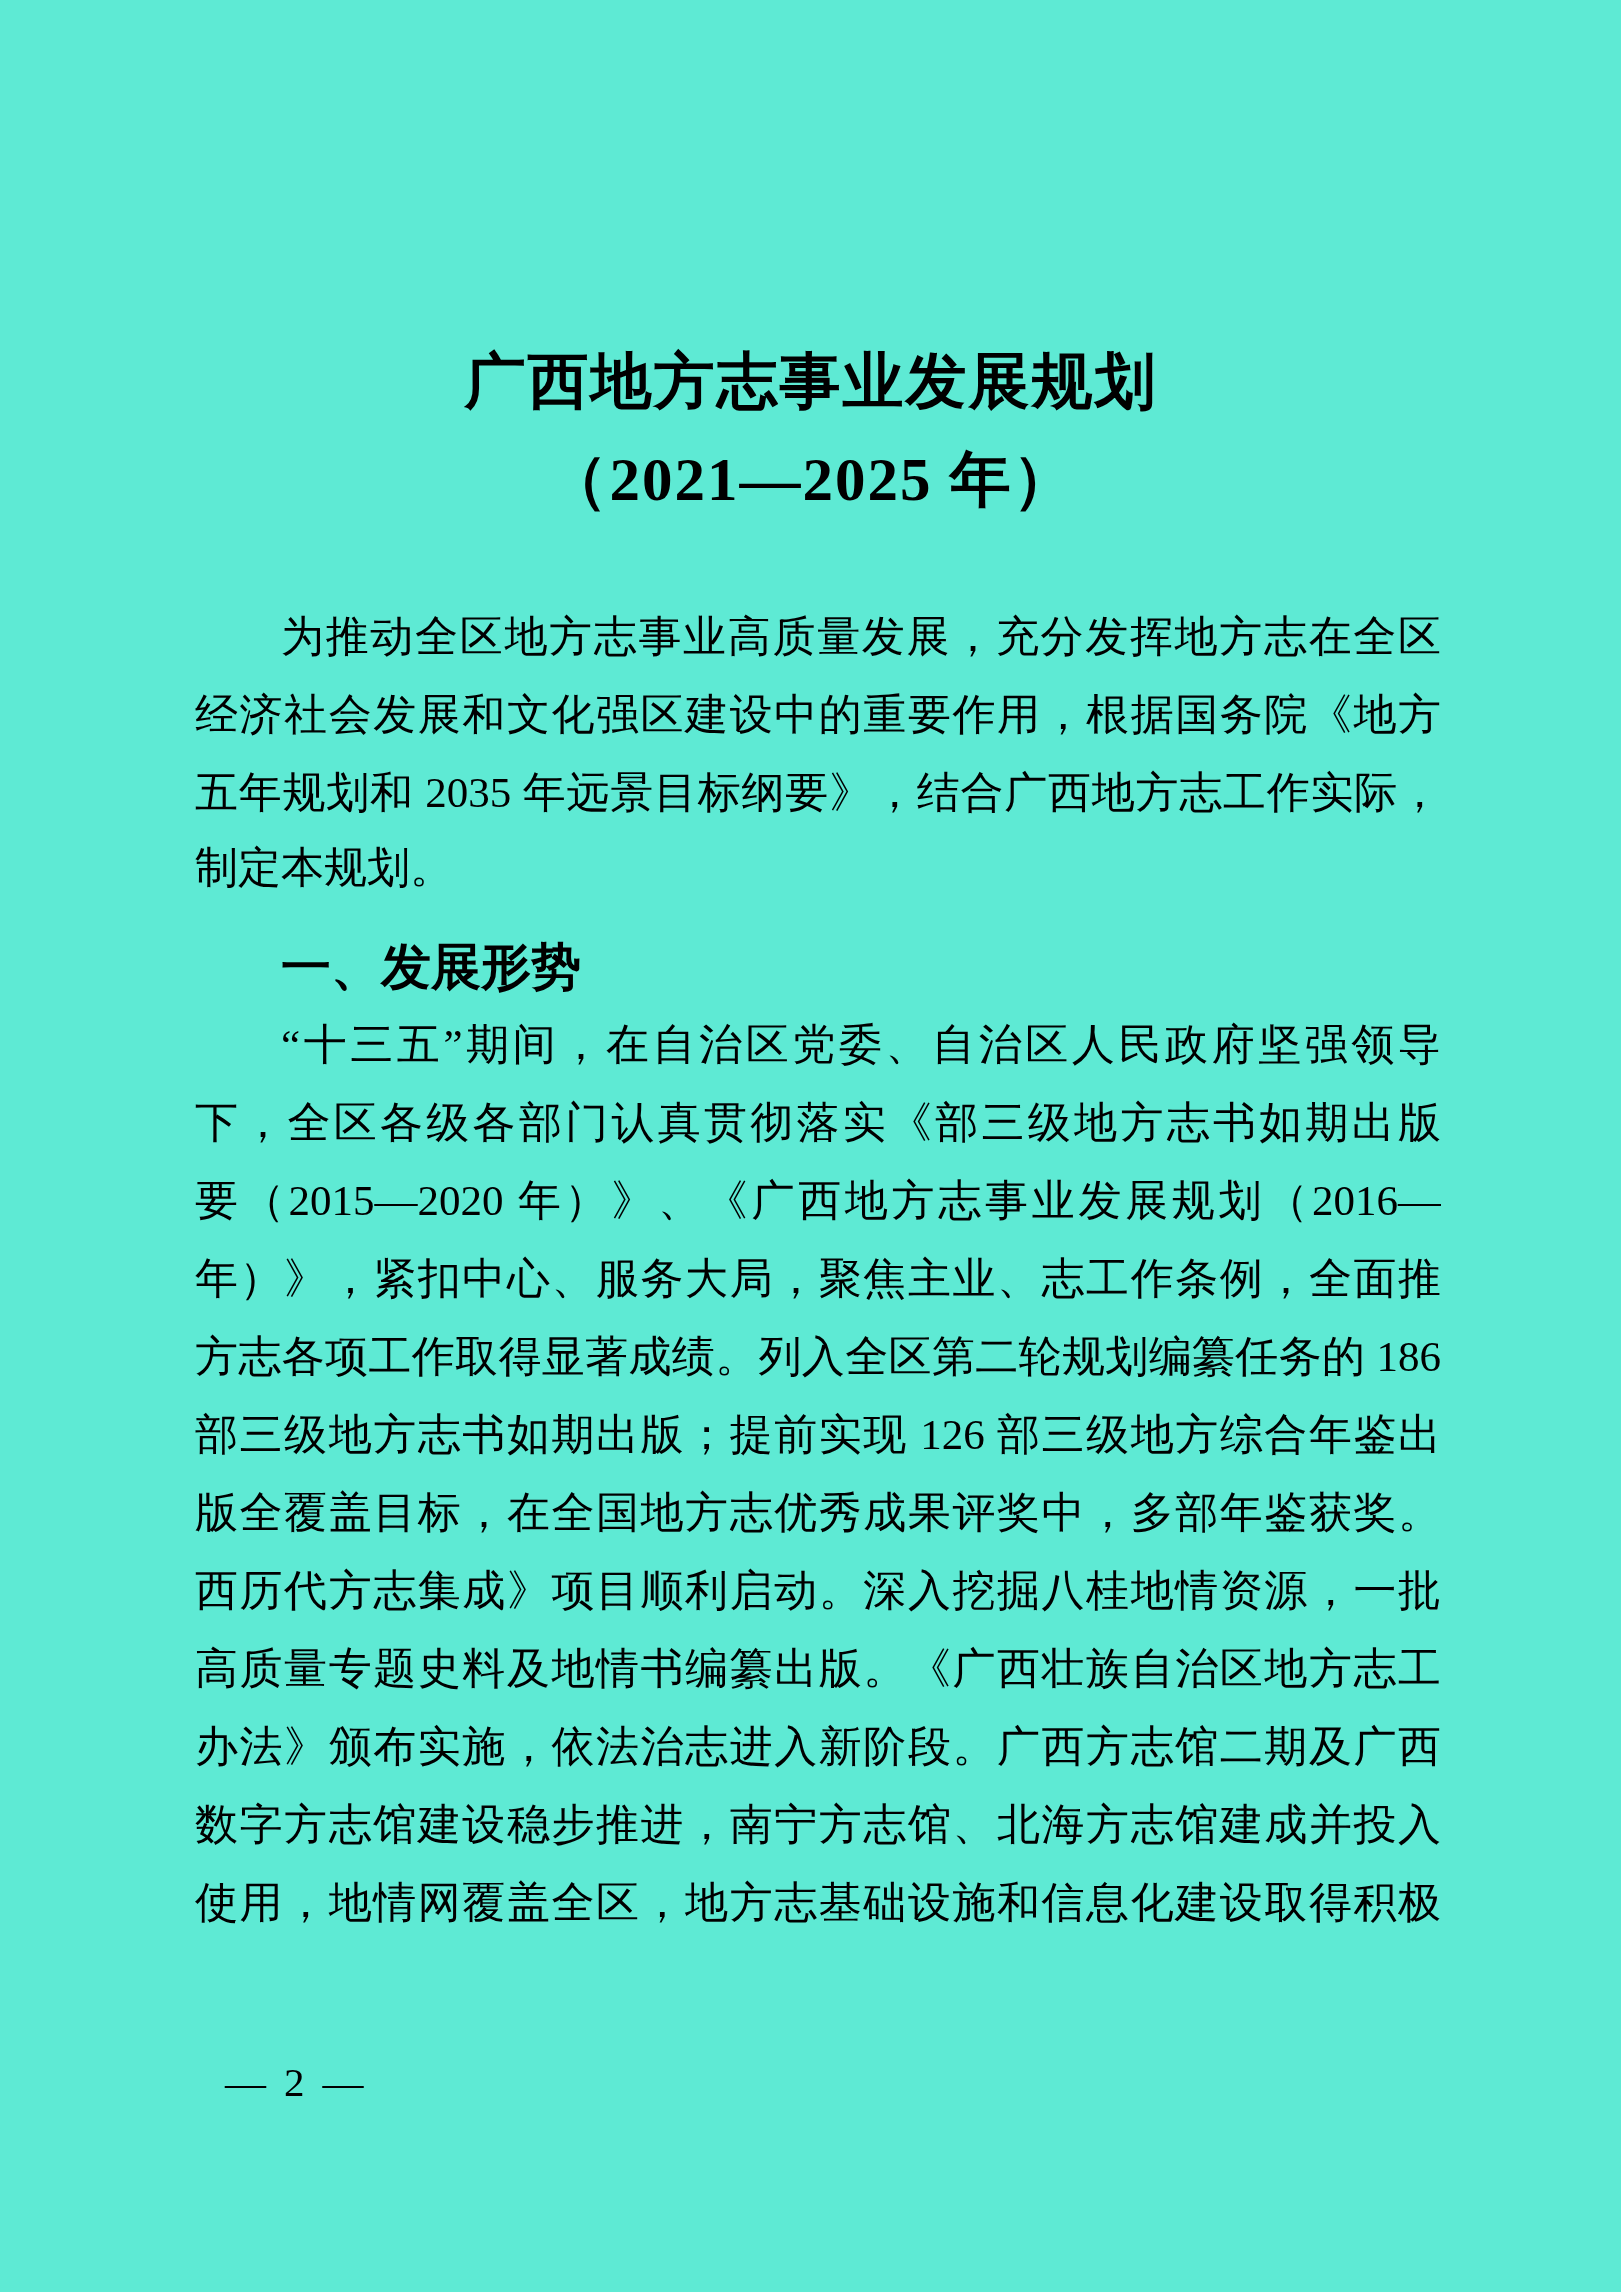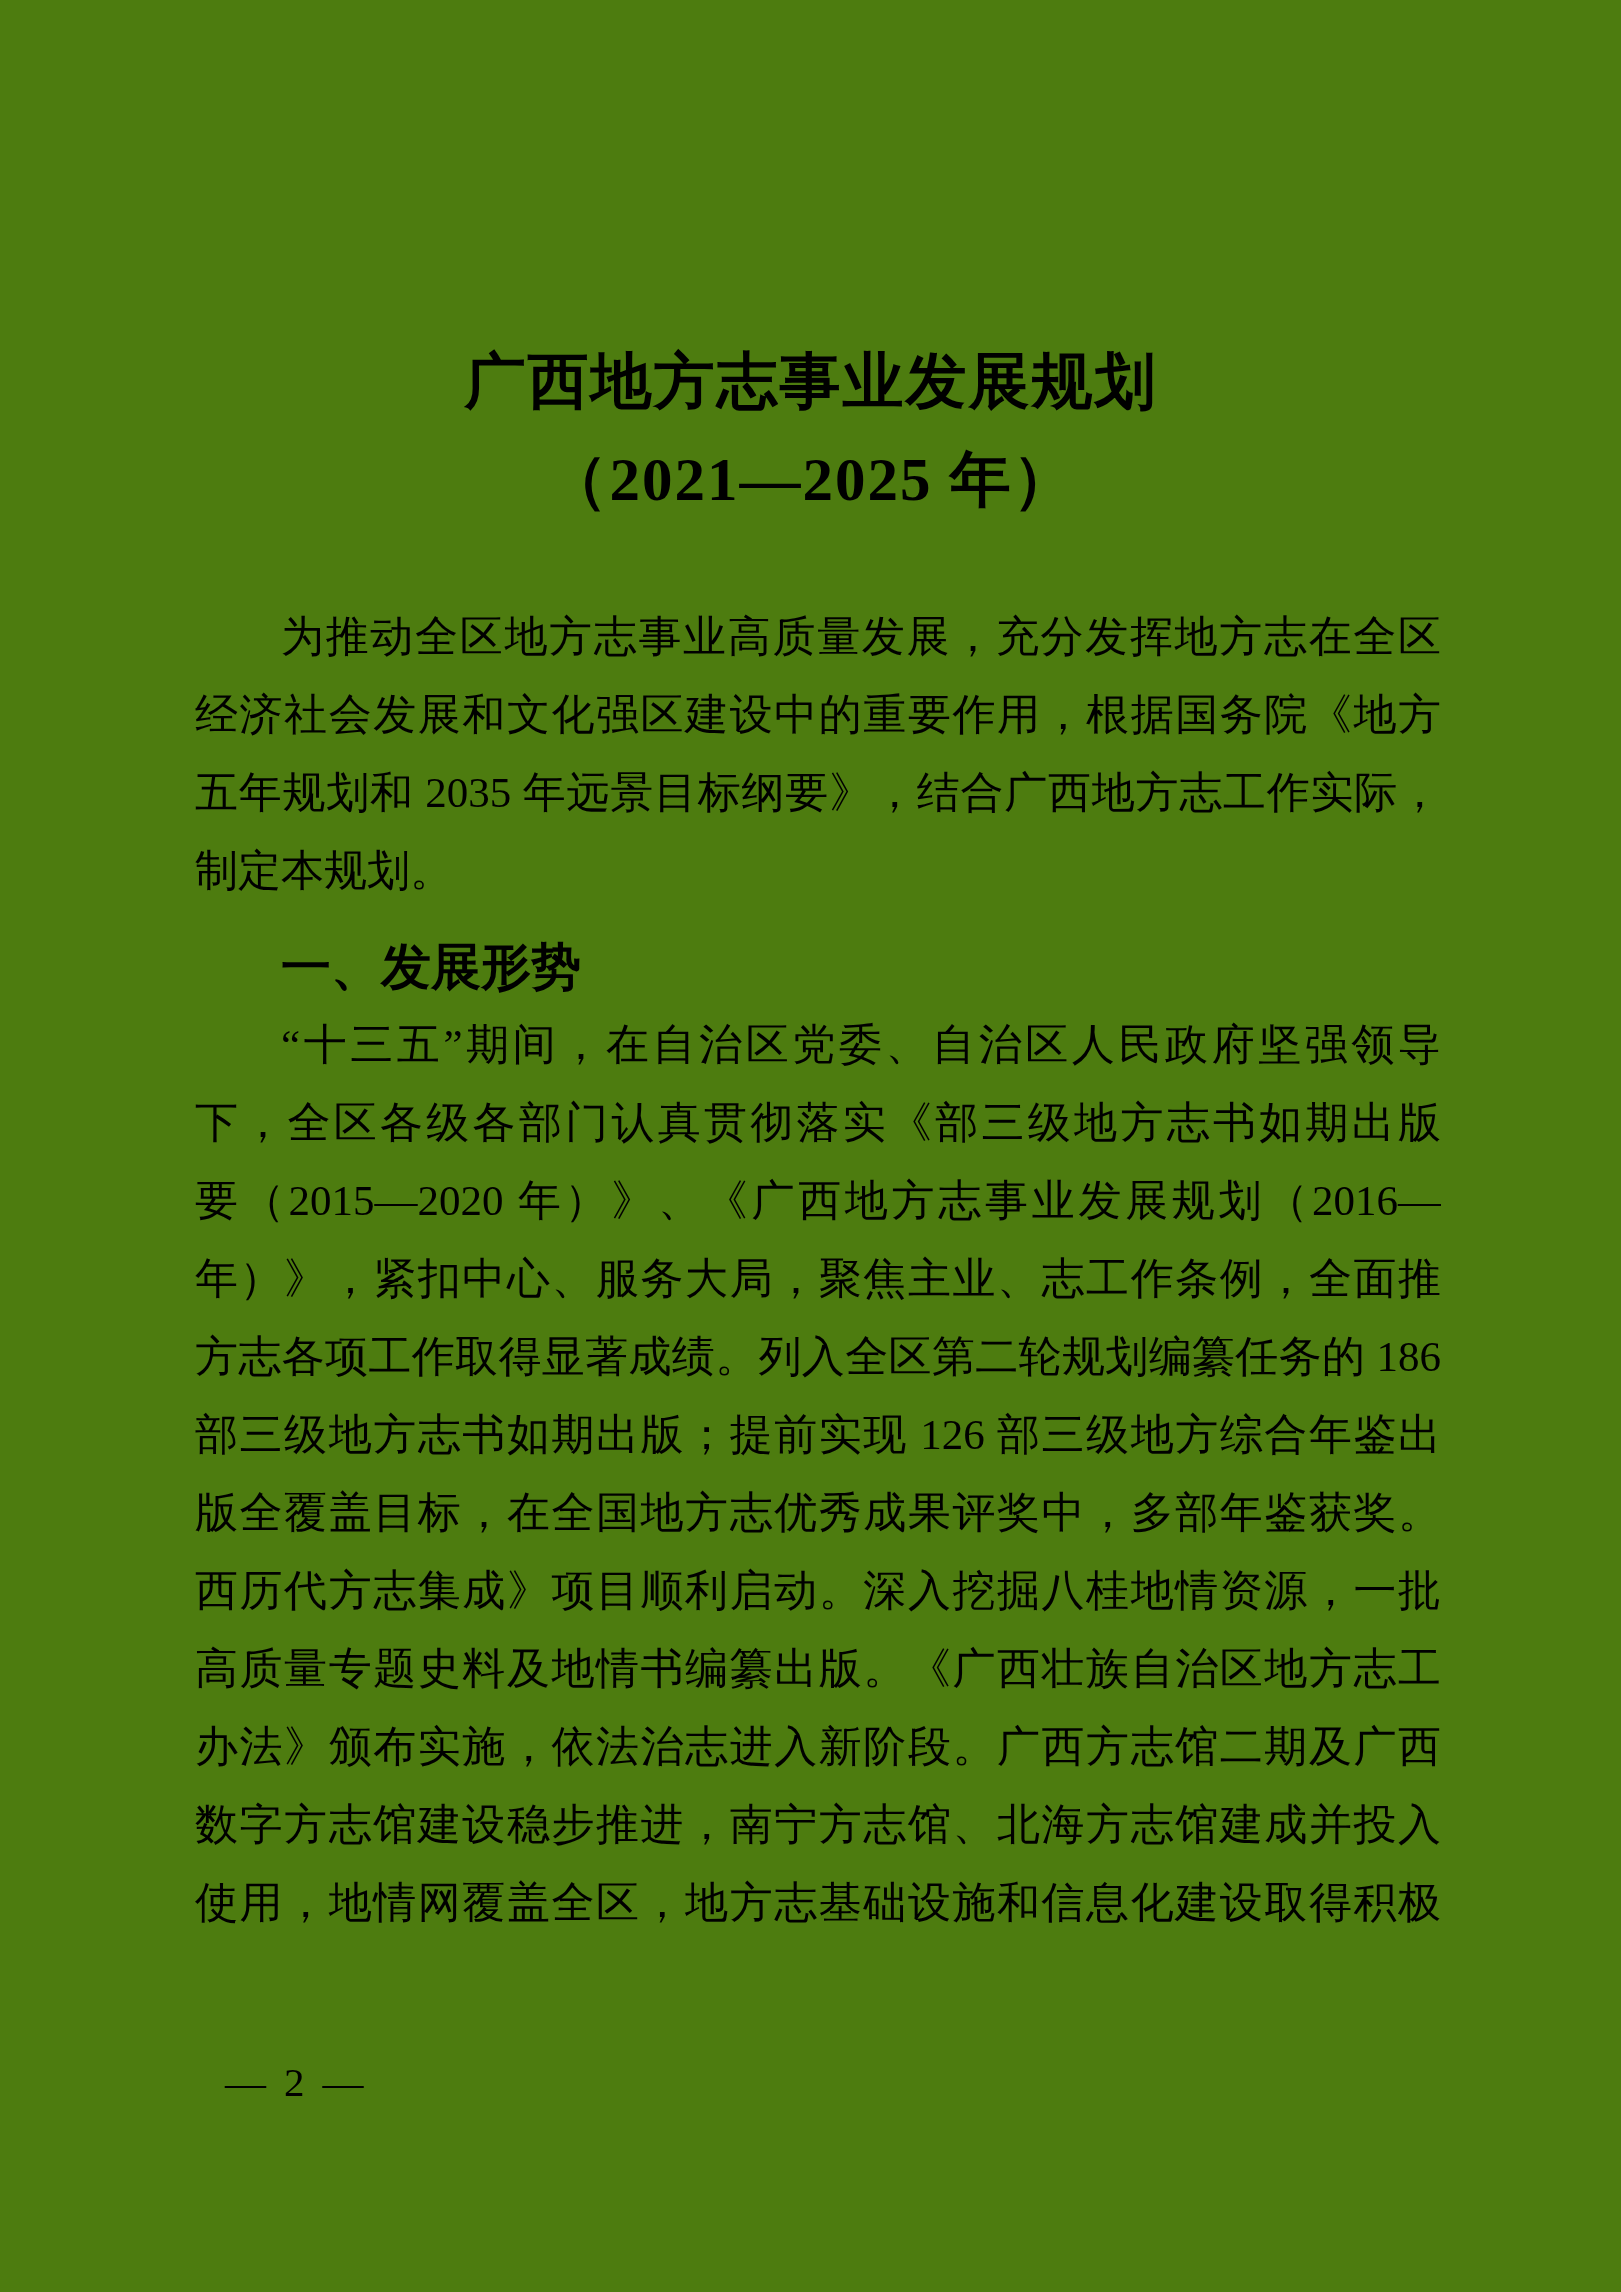--- a/index.html
+++ b/index.html
@@ -4,21 +4,21 @@
 <style>
   html, body {
     margin: 0;
     padding: 0;
     background: #ffffff;
   }
   .page {
     position: relative;
     width: 1621px;
     height: 2293px;
-    background: #4d7c0f;
+    background: #5eead4;
     color: #000000;
     font-family: "Liberation Serif", "DejaVu Serif", serif;
     overflow: hidden;
   }
   .doc-title {
     position: absolute;
     top: 333px;
     left: 181px;
     right: 180px;
     margin: 0;
@@ -41,20 +41,21 @@
     line-height: 78px;
     text-align: justify;
     text-align-last: justify;
     text-justify: inter-character;
     overflow: hidden;
   }
   .line.indent { text-indent: 86px; }
   .line.no-justify {
     text-align: left;
     text-align-last: left;
+    font-family: Liberation Mono, monospace;
   }
   .heading {
     font-family: "Liberation Sans", "DejaVu Sans", sans-serif;
     font-weight: bold;
     font-size: 50px;
     height: 78px;
     line-height: 78px;
     padding-left: 86px;
     margin-top: 17.6px;
     overflow: hidden;

